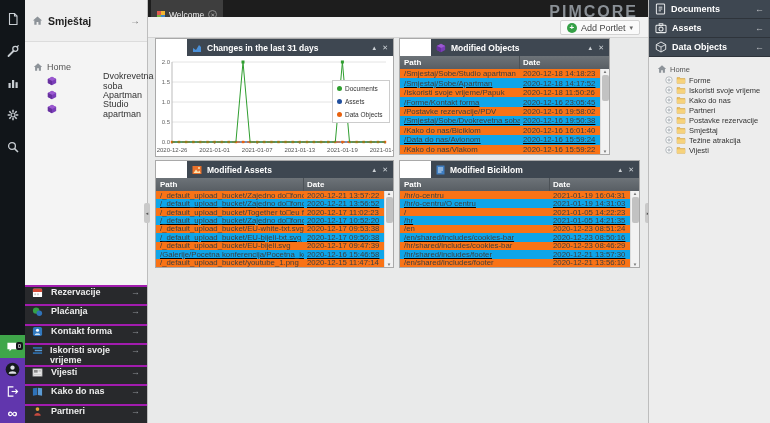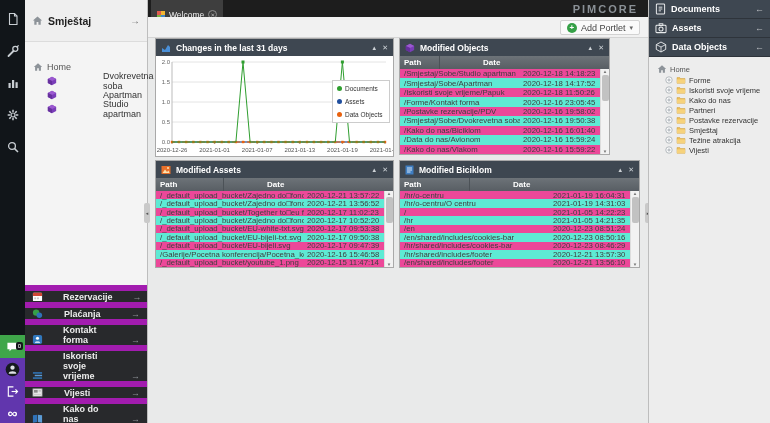--- a/index.html
+++ b/index.html
@@ -27,63 +27,63 @@
   .tp-arrow{color:#6f6f6f;font-size:10px;}
   #left-tree{position:absolute;top:42px;left:0;right:0;padding-top:18px;}
   .lt-row{height:14px;display:flex;align-items:center;gap:4px;font-size:9px;color:#333;}
   .lt-root{padding-left:8px;color:#555;}
   .lt-child{padding-left:22px;gap:46px;}
   .ticon{display:flex;align-items:center;}
 
   
   #left-menu{position:absolute;bottom:0;left:0;width:100%;height:138px;background:#28292c;
              display:flex;flex-direction:column;}
-  .menu-item{flex:1;display:flex;align-items:flex-end;gap:20px;padding:0 7px;border-top:6px solid #a21caf;
+  .menu-item{flex:1;display:flex;align-items:flex-start;gap:7px;padding:0 7px;border-top:2px solid #a21caf;
              color:#ececec;font-size:9px;font-weight:bold;}
   .micon{display:flex;align-items:center;width:12px;}
   .menu-item .arrow{margin-left:auto;color:#8b8f94;font-weight:normal;font-size:9px;}
 
   
   .main{position:absolute;left:148px;top:0;width:500px;height:100%;}
   .tabbar{position:absolute;top:0;left:0;right:0;height:17px;background:#1d1d1d;}
   .tab{position:absolute;left:3px;top:0;height:29px;background:#3e3e3e;display:flex;align-items:center;
        gap:4px;padding:0 6px;}
   .tab-label{color:#f0f0f0;font-size:8.5px;}
   .logo-grid{width:8px;height:8px;display:grid;grid-template-columns:4px 4px;grid-template-rows:4px 4px;}
   .lg1{background:#e05a4e}.lg2{background:#f2b632}.lg3{background:#7cb342}.lg4{background:#4285c8}
   .tab-close{width:9px;height:9px;border:1px solid #8f8f8f;border-radius:50%;color:#b5b5b5;
              font-size:5.5px;display:flex;align-items:center;justify-content:center;}
-  .brand{position:absolute;right:10px;top:3px;color:#8a9096;font-size:11px;font-weight:bold;letter-spacing:2px;}
+  .brand{position:absolute;right:10px;top:3px;color:#8a9096;font-size:16px;font-weight:bold;letter-spacing:2px;}
   .toolbar{position:absolute;top:17px;left:0;right:0;height:21px;background:#f1f1f1;border-bottom:1px solid #d4d4d4;}
   .add-portlet{position:absolute;right:8px;top:3px;height:15px;display:flex;align-items:center;gap:4px;
                padding:0 6px;background:#fafafa;border:1px solid #d2d2d2;border-radius:2px;font-size:9px;color:#444;}
   .green-dot{width:10px;height:10px;border-radius:50%;background:#35a047;color:#fff;font-size:8px;
              line-height:10px;text-align:center;font-weight:bold;}
   .caret{color:#666;font-size:7px;}
   .canvas{position:absolute;top:38px;left:0;right:0;bottom:0;}
 
-  .portlet{position:absolute;background:#fff;border:1px solid #a9a9a9;}
+  .portlet{position:absolute;background:#fff;border:1px solid #a9a9a9;padding-left:31px;}
   .p-chart{left:7px;top:0;width:239px;height:119px;}
   .p-objects{left:251px;top:0;width:211px;height:117px;}
   .p-assets{left:7px;top:122px;width:239px;height:108px;}
   .p-docs{left:251px;top:122px;width:241px;height:108px;}
   .p-header{height:17px;background:#3e4751;display:flex;align-items:center;gap:5px;padding:0 5px;}
   .p-title{color:#fff;font-size:8.5px;font-weight:bold;flex:1;white-space:nowrap;overflow:hidden;}
   .p-tools{display:flex;gap:6px;color:#cdd2d6;font-size:7px;}
   .p-tools span{cursor:default;}
   .p-icon{display:flex;align-items:center;}
 
   .grid-head{position:absolute;top:17px;left:0;right:0;height:13px;
-             background:linear-gradient(#6d7378,#585e64);display:flex;align-items:center;gap:40px;}
+             background:linear-gradient(#6d7378,#585e64);display:flex;align-items:center;}
   .gh-path{flex:1;padding-left:4px;color:#fff;font-size:8px;font-weight:bold;border-right:1px solid #4c5257;height:100%;line-height:13px;}
   .gh-date{width:80px;flex:none;padding-left:3px;color:#fff;font-size:8px;font-weight:bold;}
   .gh-sp{width:9px;flex:none;}
   .grid-body{position:absolute;top:30px;left:0;right:9px;bottom:0;overflow:hidden;}
-  .grid-row{display:flex;height:calc(100%/9);align-items:center;background:#ec4899;}
-  .grid-row.alt{background:#5eead4;}
+  .grid-row{display:flex;height:calc(100%/9);align-items:center;background:#f97316;}
+  .grid-row.alt{background:#0ea5e9;text-decoration:underline;}
   .cell-path{flex:1;padding-left:4px;font-size:7.8px;color:#3e3e3e;white-space:nowrap;overflow:hidden;}
   .cell-date{width:80px;flex:none;padding-left:3px;font-size:7.8px;color:#3e3e3e;white-space:nowrap;}
   .vscroll{position:absolute;top:30px;right:0;bottom:0;width:9px;background:#f2f2f2;border-left:1px solid #ddd;
            display:flex;flex-direction:column;align-items:center;font-size:4.5px;color:#777;}
   .vs-thumb{width:7px;height:26px;background:#c2c2c2;border-radius:2px;margin-top:1px;}
   .vs-down{margin-top:auto;}
 
   .chart-body{position:absolute;top:17px;left:0;right:0;bottom:0;}
   #chart-svg{position:absolute;left:0;top:0;}
   #chart-legend{position:absolute;right:3px;top:24px;width:58px;background:#fff;border:1px solid #ccc;

